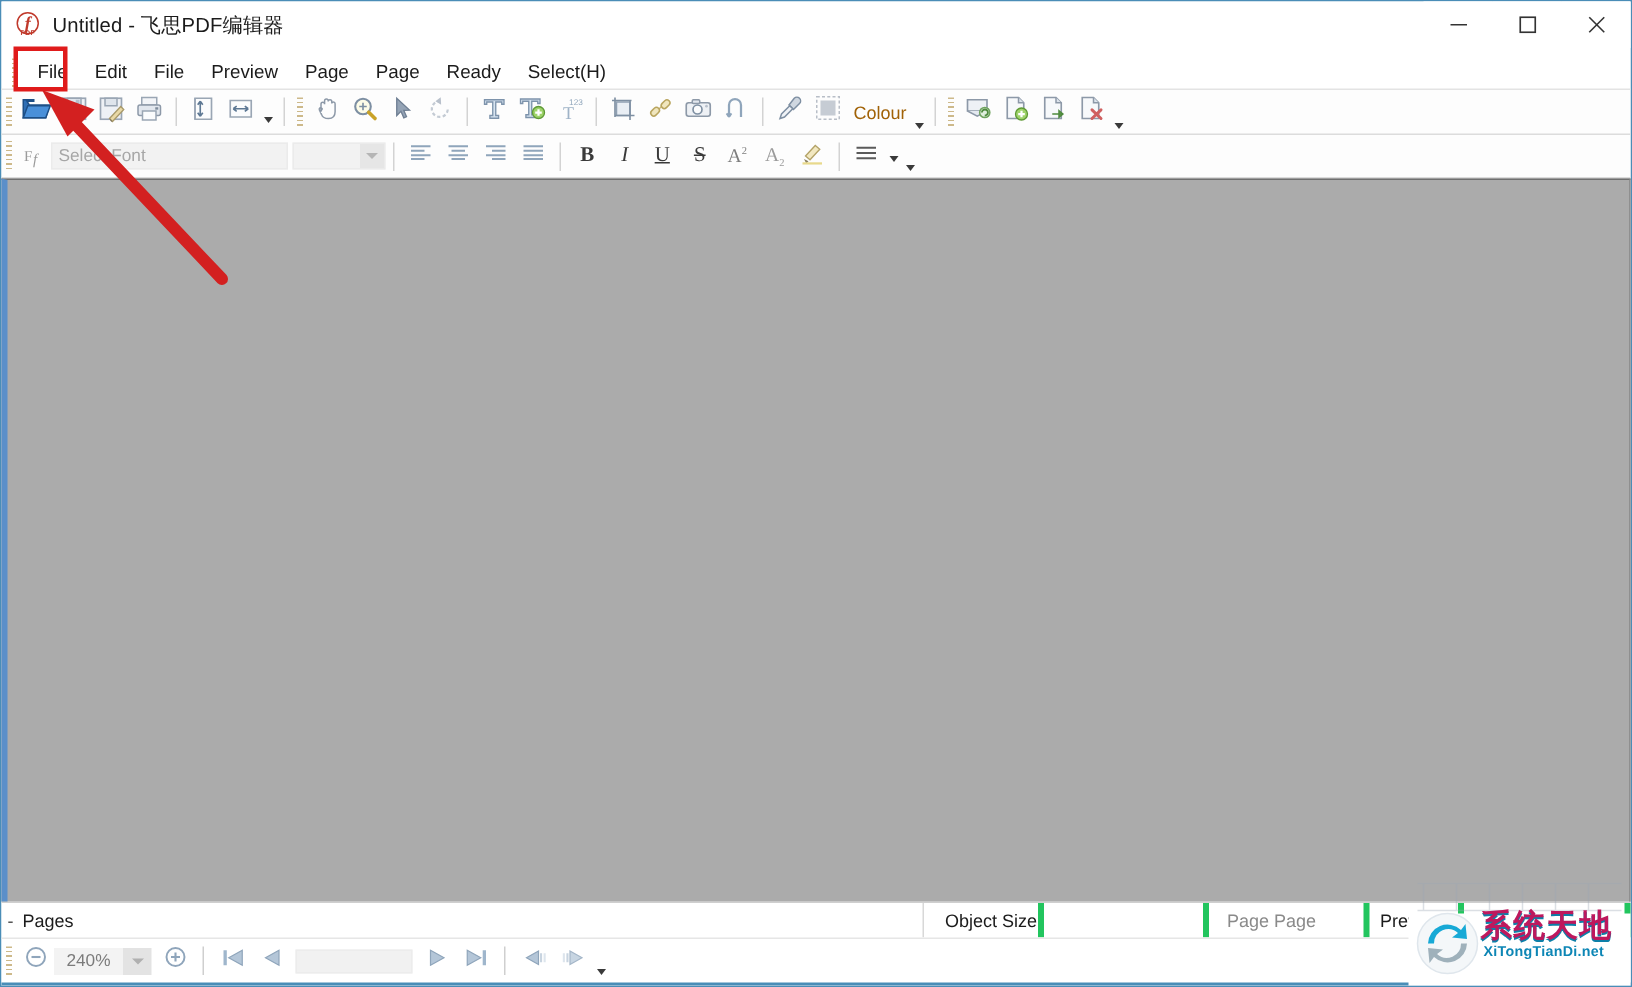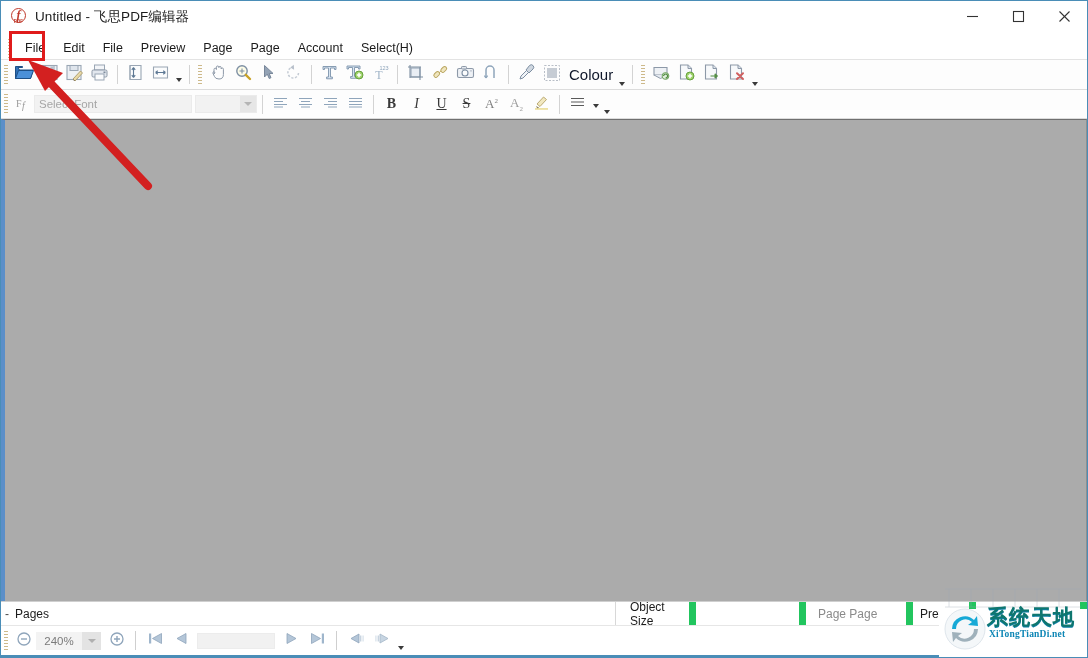--- a/index.html
+++ b/index.html
@@ -141,21 +141,21 @@
     height:23px;flex:0 0 23px;display:flex;align-items:stretch;
     background:#ffffff;border-top:1px solid #cfcfcf;font-size:12px;color:#1b1b1b;
   }
   .st-ready{
     flex:0 0 610px;display:flex;align-items:center;padding-left:4px;
     border-right:1px solid #d8d8d8;
   }
   .st-dash{color:#4a4a4a;margin-right:6px;font-size:12px;}
   .st-cell{
     display:flex;align-items:center;padding-left:12px;
-    border-right:7px solid #22c55e;box-sizing:border-box;
+    border-right:4px solid #22c55e;box-sizing:border-box;
   }
   .st-objsize{flex:0 0 80px;padding-left:14px;}
   .st-blank{flex:0 0 110px;}
   .st-pagesize{flex:0 0 107px;color:#8a8a8a;padding-left:12px;}
   .st-preview{flex:0 0 63px;padding-left:7px;}
   .st-end{flex:1 1 auto;}
 
   
   .navbar{
     height:29px;flex:0 0 29px;display:flex;align-items:center;
@@ -195,28 +195,28 @@
   .watermark{
     position:absolute;right:0;bottom:0;width:148px;height:68px;
     pointer-events:none;
   }
   .wm-box{
     position:absolute;right:0;bottom:0;width:148px;height:48px;
     background:#ffffff;
   }
   .wm-cn{
     position:absolute;left:48px;top:14px;
-    font-size:21px;font-weight:bold;color:#0f766e;letter-spacing:1px;
+    font-size:21px;font-weight:bold;color:#be185d;letter-spacing:1px;
     font-family:"DejaVu Sans", sans-serif;
     text-shadow:0 1px 0 #0d7fa8;
   }
   .wm-en{
     position:absolute;left:50px;top:40px;
     font-size:9.5px;font-weight:bold;color:#0d86b5;letter-spacing:.2px;
-    font-family:Liberation Serif, serif;
+    font-family:Liberation Sans, sans-serif;
   }
   .wm-ghost{
     position:absolute;right:4px;top:-4px;width:140px;height:26px;
     opacity:.35;
   }
 </style>
 </head>
 <body>
 
 <div class="app">
@@ -256,21 +256,21 @@
   </div>
 
   <div class="menubar">
     <div class="grip"></div>
     <div class="menu-item">File</div>
     <div class="menu-item">Edit</div>
     <div class="menu-item">File</div>
     <div class="menu-item">Preview</div>
     <div class="menu-item">Page</div>
     <div class="menu-item">Page</div>
-    <div class="menu-item">Account</div>
+    <div class="menu-item">Ready</div>
     <div class="menu-item">Select(H)</div>
     <div class="menu-hl"></div>
   </div>
 
   <div class="toolbar tb1">
     <div class="grip"></div>
 
     <div class="tbtn">
       <span>
         <svg width="21" height="19" viewBox="0 0 21 19">
@@ -444,21 +444,21 @@
       </span>
     </div>
     <div class="tbtn">
       <span>
         <svg width="18" height="18" viewBox="0 0 18 18">
           <rect x="1.5" y="1.5" width="15" height="15" fill="none" stroke="#b8bec7" stroke-width="1" stroke-dasharray="2 1.5"></rect>
           <rect x="4" y="4" width="10" height="10" fill="#c6ccd4"></rect>
         </svg>
       </span>
     </div>
-    <span style="font-size:15px;color:#0f172a;margin:0 3px 0 5px;">Colour</span>
+    <span style="font-size:12px;color:#a16207;margin:0 3px 0 5px;">Colour</span>
     <div class="caret low">
         <i></i>
       </div>
 
     <div class="sep"></div>
     <div class="grip"></div>
 
     <div class="tbtn">
       <span>
         <svg width="20" height="18" viewBox="0 0 20 18">

